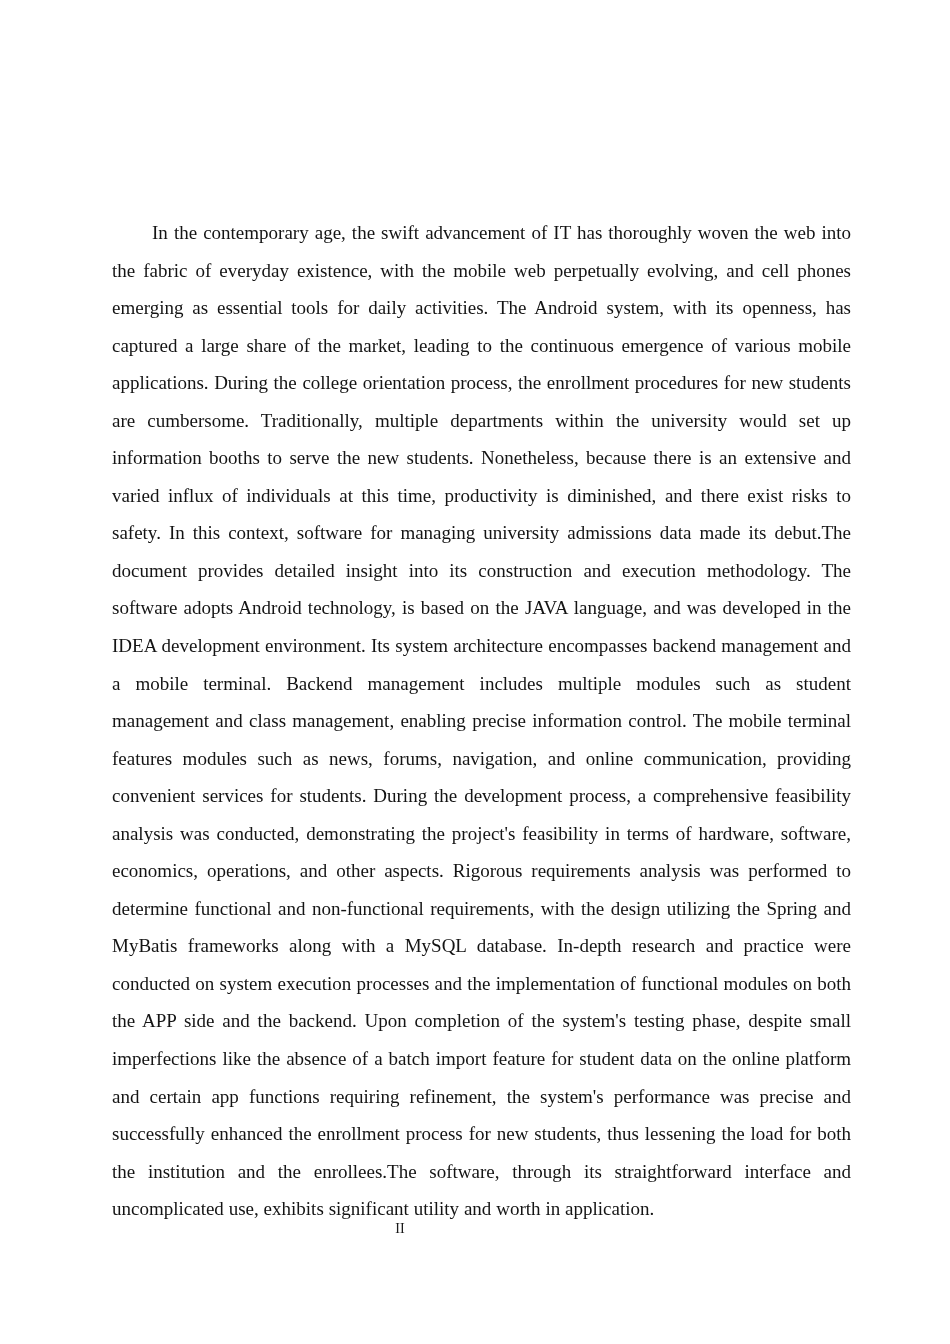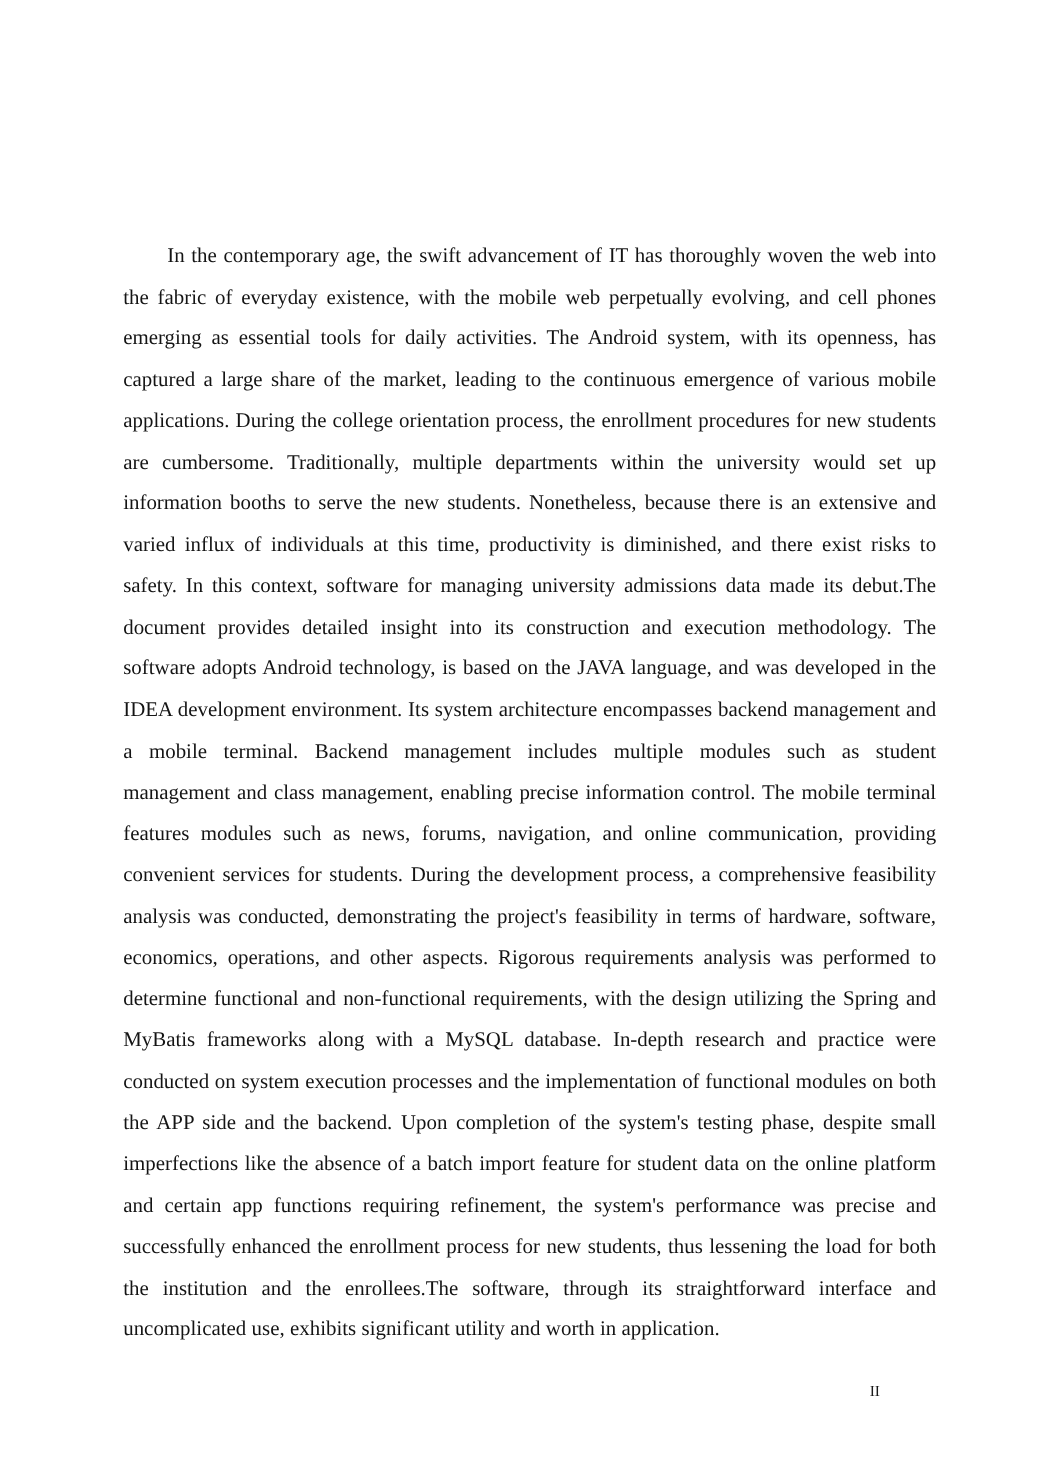--- a/index.html
+++ b/index.html
@@ -46,24 +46,24 @@
     text-indent: 40px;
     font-size: 19px;
     line-height: 37.55px;
     color: #141414;
     word-spacing: 0.1px;
     hyphens: none;
     -webkit-hyphens: none;
   }
   .page-footer {
     position: absolute;
-    top: 1257px;
+    top: 1220px;
     left: 0;
     width: 800px;
-    text-align: right;
+    text-align: center;
     font-size: 14px;
     line-height: 18px;
     color: #1a1a1a;
   }
 </style>
 </head>
 <body>
 
 <div class="page">
 

